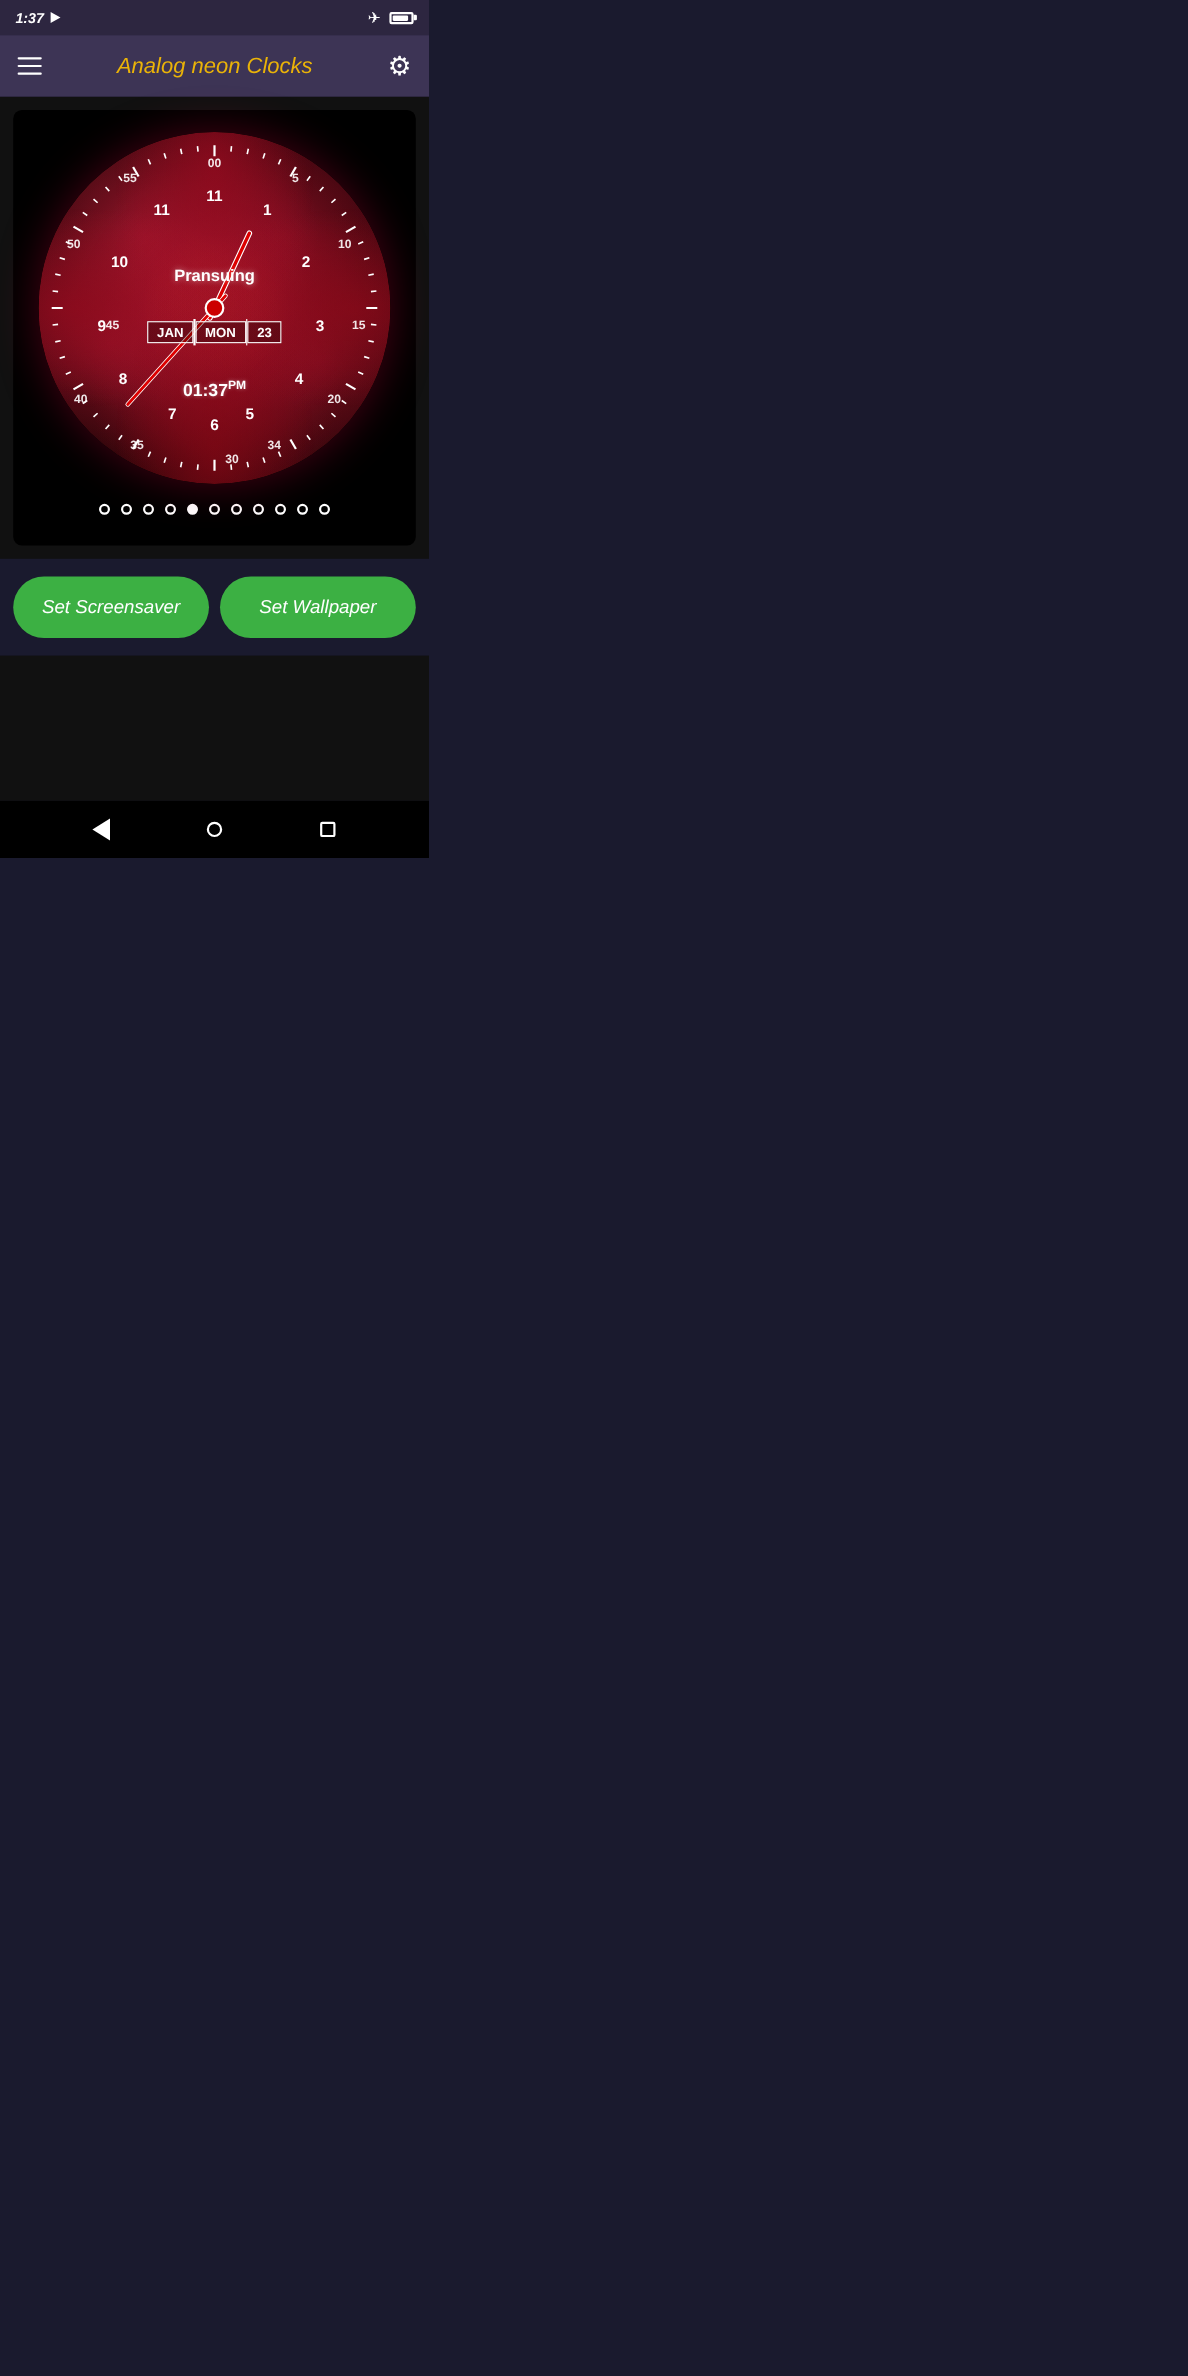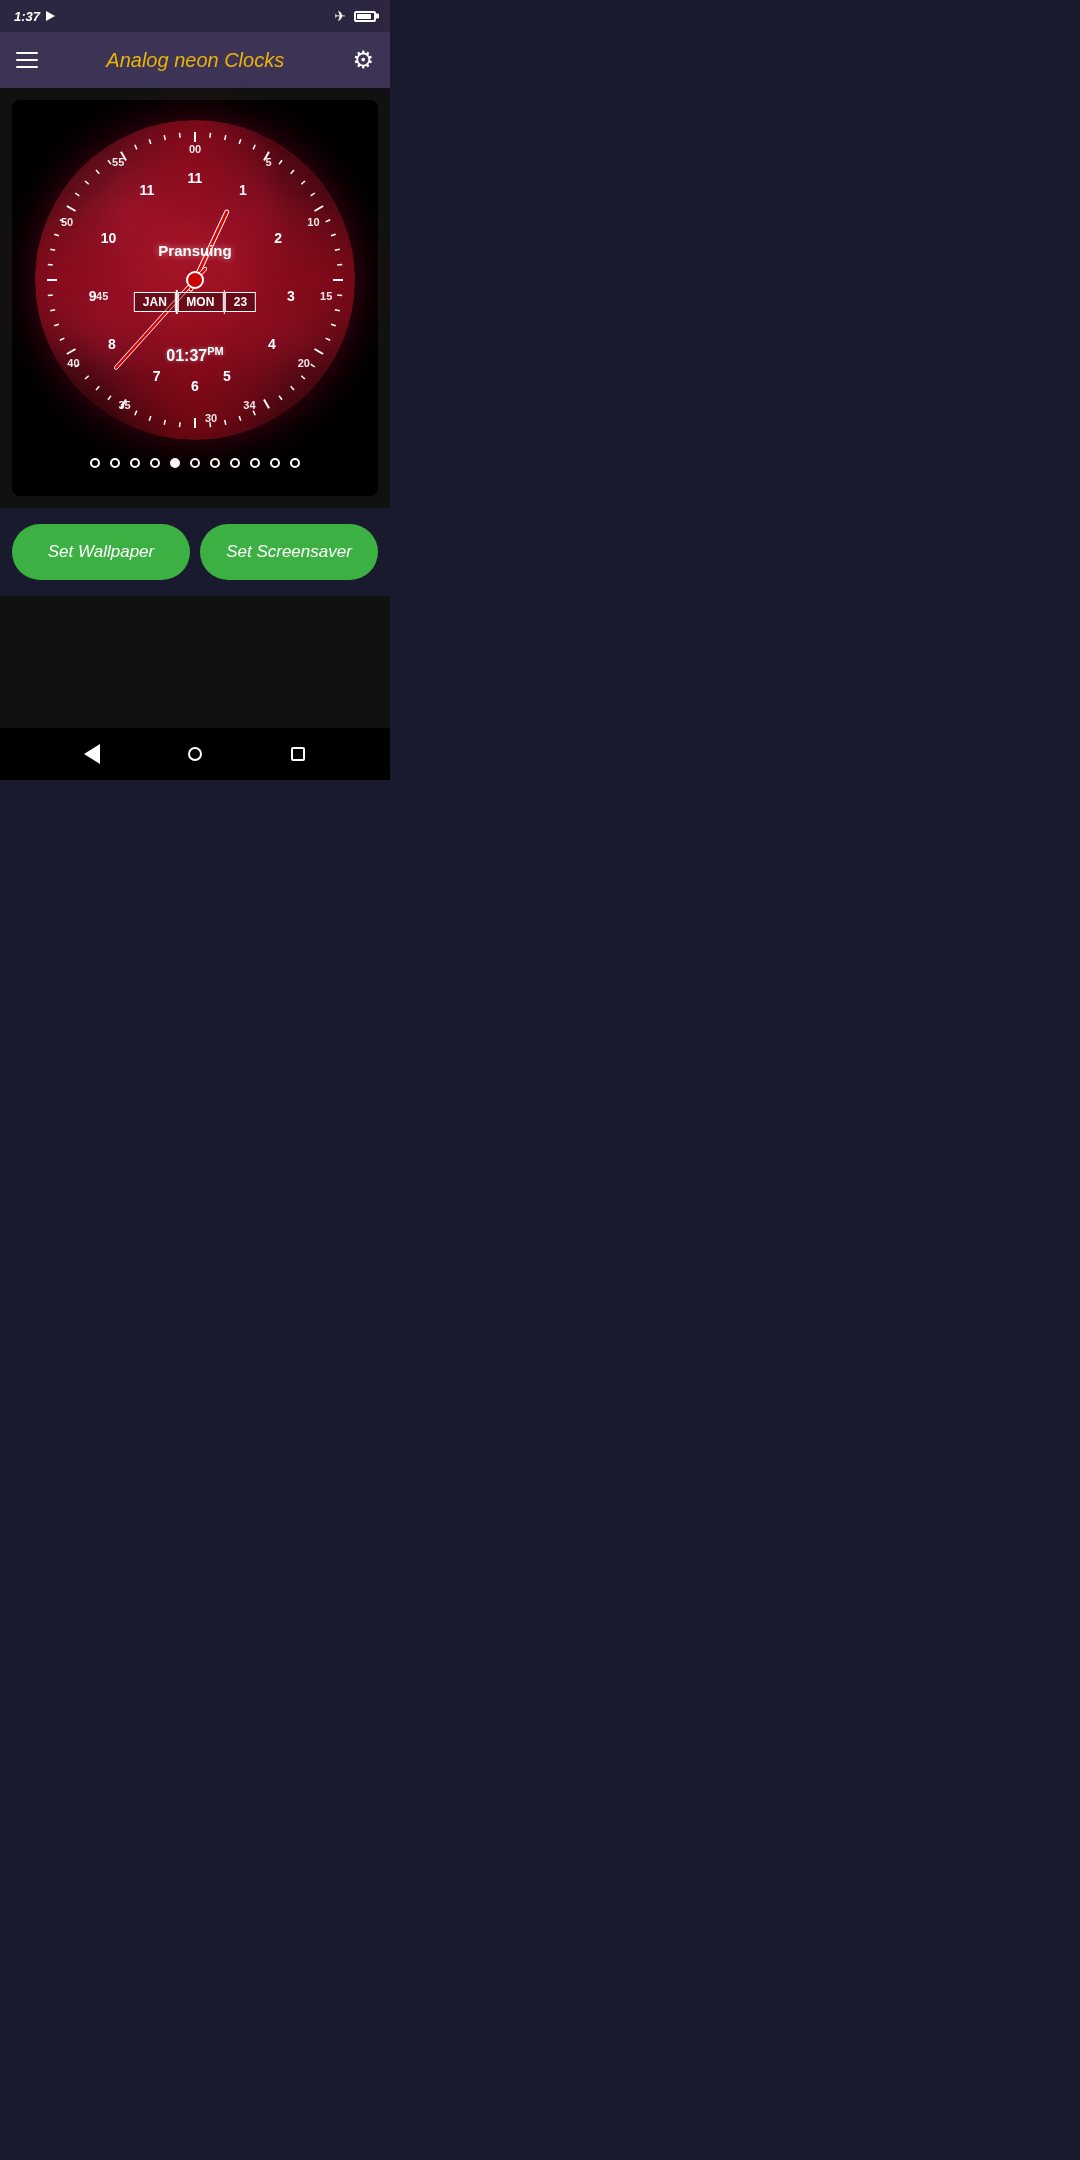--- a/index.html
+++ b/index.html
@@ -482,22 +482,22 @@
       <div class="dot"></div>
       <div class="dot"></div>
       <div class="dot"></div>
       <div class="dot"></div>
       <div class="dot"></div>
     </div>
 
   </div>
 
   <div class="buttons-area" style="width:100%;">
+    <button class="action-btn">Set Screensaver</button>
     <button class="action-btn">Set Wallpaper</button>
-    <button class="action-btn">Set Screensaver</button>
   </div>
 
 </div>
 
 <div class="bottom-nav">
   <div class="nav-btn">
     <div class="nav-back"></div>
   </div>
   <div class="nav-btn">
     <div class="nav-home"></div>

